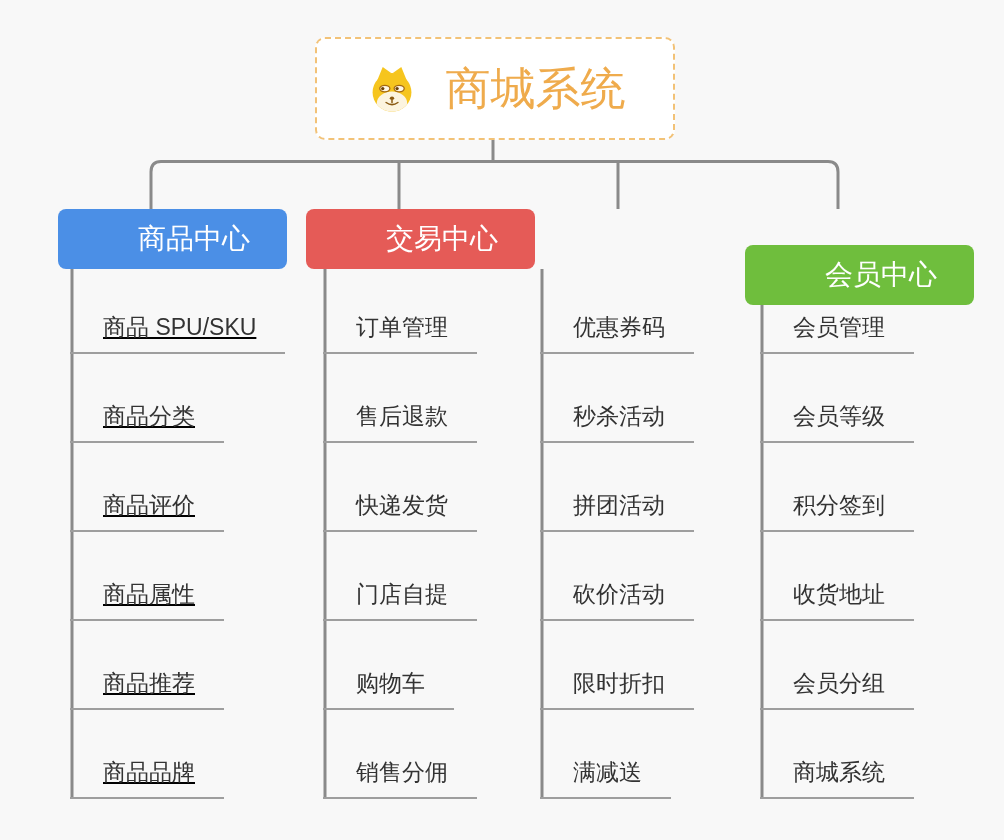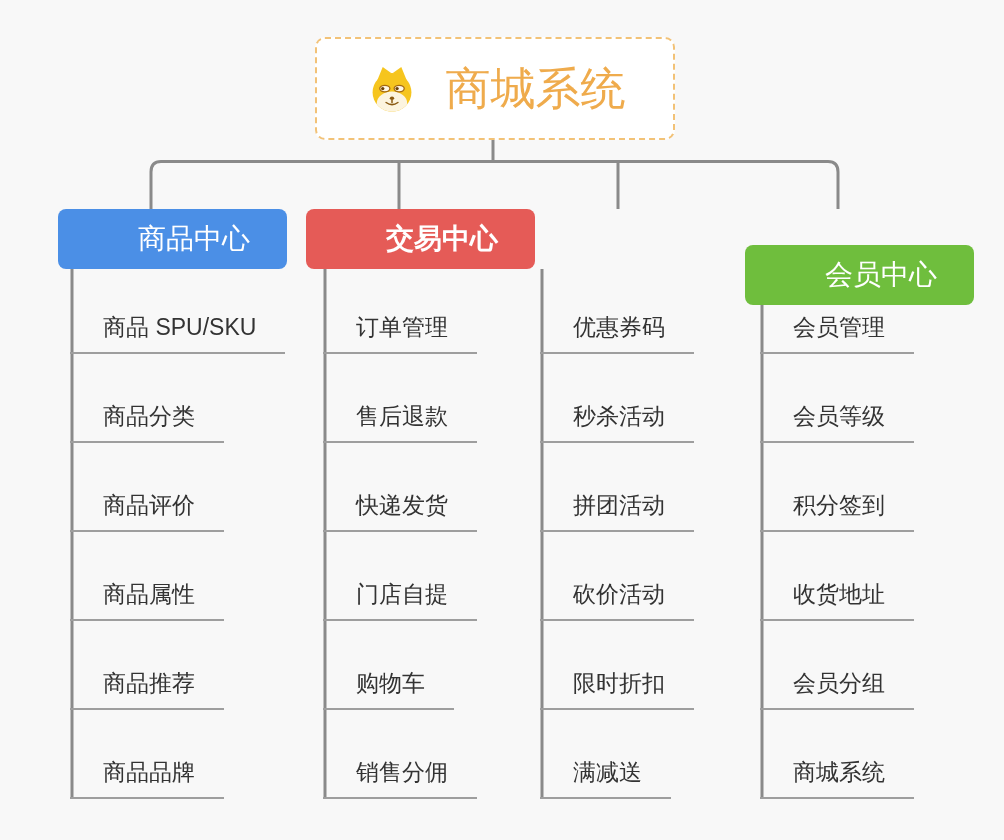--- a/index.html
+++ b/index.html
@@ -45,29 +45,29 @@
     width: 186px; height: 60px;
     border-radius: 8px;
     color: #FFFFFF;
     font-size: 28px;
     line-height: 60px;
     text-align: center;
     white-space: nowrap;
     padding-left: 43px;
   }
   .branch.b0 { left: 58px;  background: #4B8FE6; }
-  .branch.b1 { left: 306px; background: #E55B57; font-weight: bold; }
+  .branch.b1 { left: 306px; background: #E55B57; }
   .branch.b2 { left: 525px; background: #EAA63E; }
   .branch.b3 { left: 745px; background: #6FBE3D; margin-top: 36px; }
   
   .col {
     position: absolute;
     top: 265px;
   }
-  .col.c0 { left: 70px; }
+  .col.c0 { left: 70px; text-decoration: underline; }
   .col.c1 { left: 323px; }
   .col.c2 { left: 540px; }
   .col.c3 { left: 760px; }
   .leaf {
     box-sizing: border-box;
     height: 89px;
     width: fit-content;
     display: flex;
     align-items: flex-end;
     padding: 0 29px 9px 33px;

